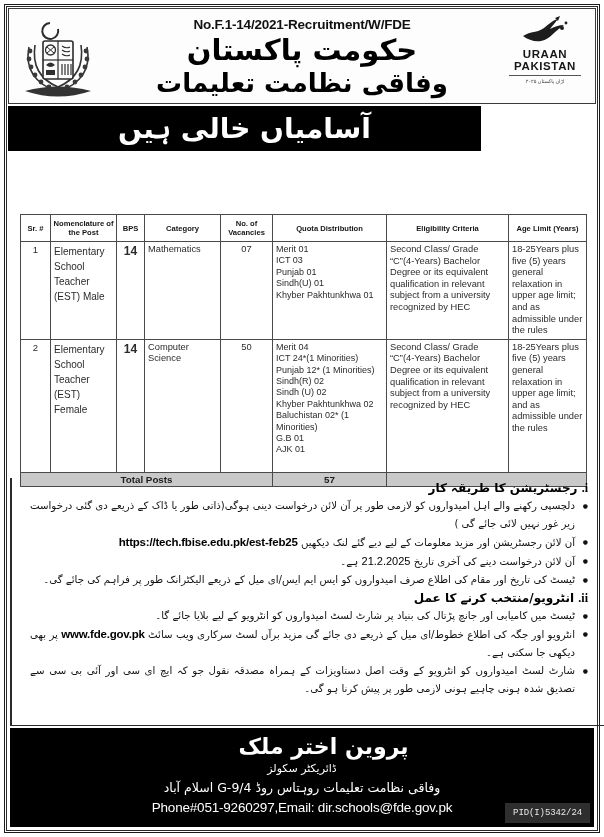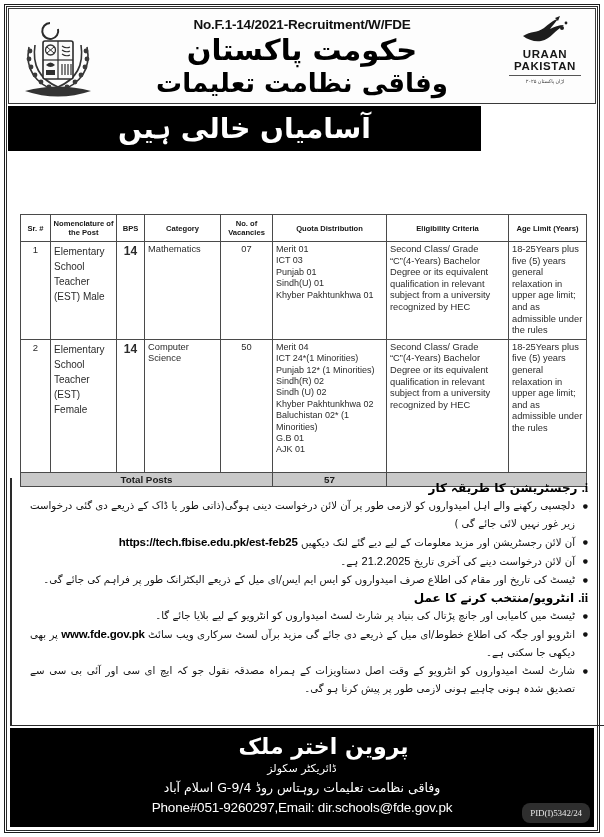--- a/index.html
+++ b/index.html
@@ -305,25 +305,24 @@
     font-size: 13.5px;
     line-height: 20px;
     letter-spacing: -0.2px;
   }
   .pid {
     position: absolute;
     right: 4px;
     bottom: 4px;
     background: #2e2e2e;
     color: #e8e8e8;
-    font-family: Liberation Serif, serif;
+    font-family: Liberation Mono, monospace;
     font-size: 9px;
     padding: 5px 8px;
     letter-spacing: -0.1px;
-    border-radius: 8px;
   }
 </style>
 </head>
 <body>
 
 <div id="page">
 
   <div class="frame"></div>
   <div class="frame-inner"></div>
 

